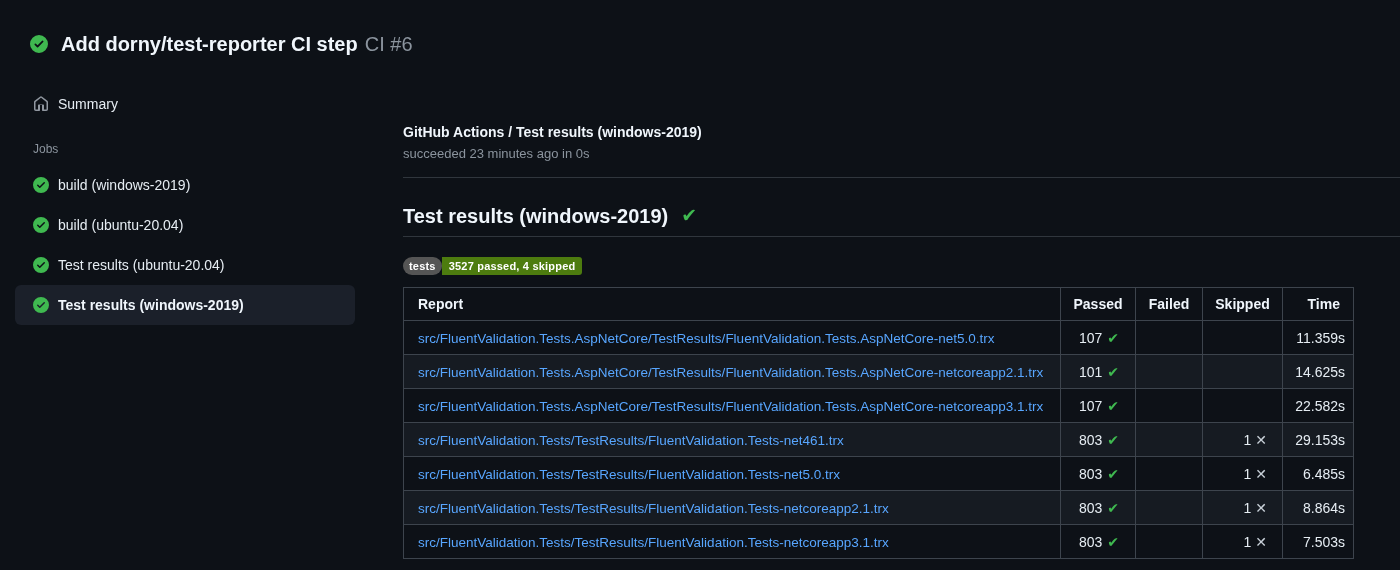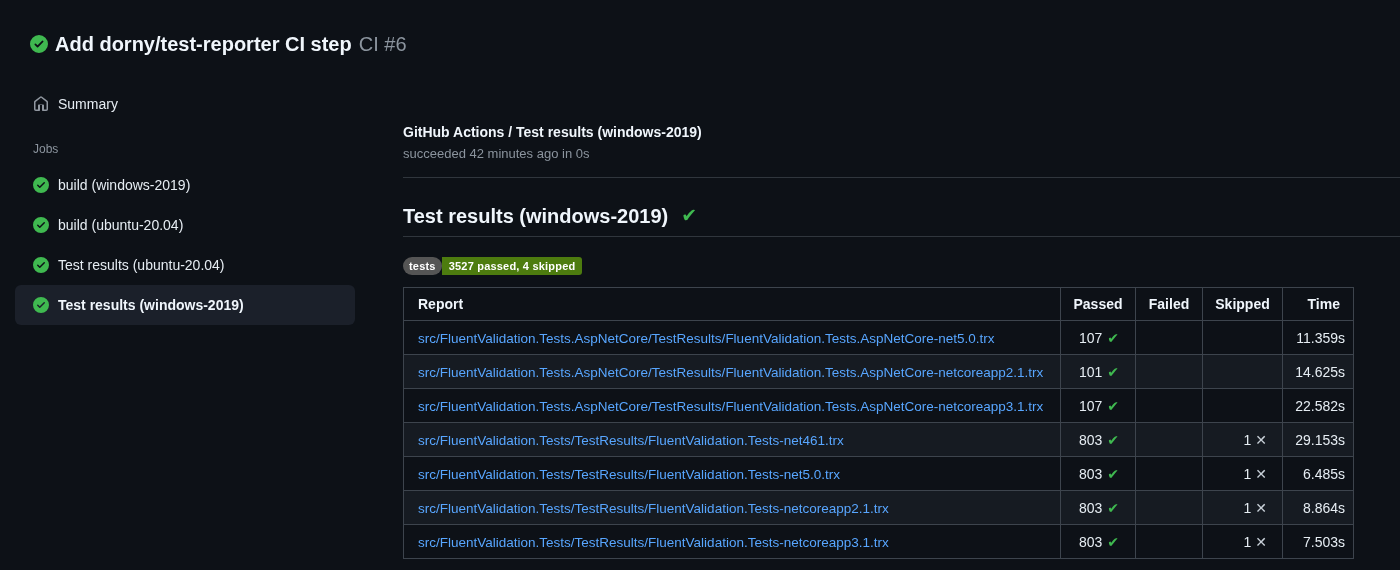--- a/index.html
+++ b/index.html
@@ -9,21 +9,21 @@
     color: #e6edf3;
     font-family: "Liberation Sans", "DejaVu Sans", sans-serif;
     overflow: hidden;
     position: relative;
   }
 
   
   .top-header {
     display: flex;
     align-items: center;
-    gap: 7px;
+    gap: 13px;
     padding: 30px 8px 0 30px;
     height: 58px;
   }
   .top-header .icn { width: 18px; height: 18px; flex: none; }
   .run-title { font-size: 20px; font-weight: 700; color: #f0f6fc; line-height: 26px; }
   .run-number { font-size: 20px; font-weight: 400; color: #8b949e; margin-left: 7px; }
 
   
   .layout { display: flex; align-items: flex-start; }
 
@@ -143,21 +143,21 @@
     <div class="job-item selected">
       <svg class="icn">
           <use href="#icn-check-circle"></use>
         </svg>
       <span class="job-label">Test results (windows-2019)</span>
     </div>
   </div>
 
   <div class="main">
     <div class="job-title">GitHub Actions / Test results (windows-2019)</div>
-    <div class="job-status">succeeded 42 minutes ago in 0s</div>
+    <div class="job-status">succeeded 23 minutes ago in 0s</div>
     <hr class="divider d1">
 
     <div class="section-title-row">
       <span class="section-title">Test results (windows-2019)</span>
       <span class="title-check">✔</span>
     </div>
     <hr class="divider d2">
 
     <div class="badge">
       <span class="badge-label">tests</span>

